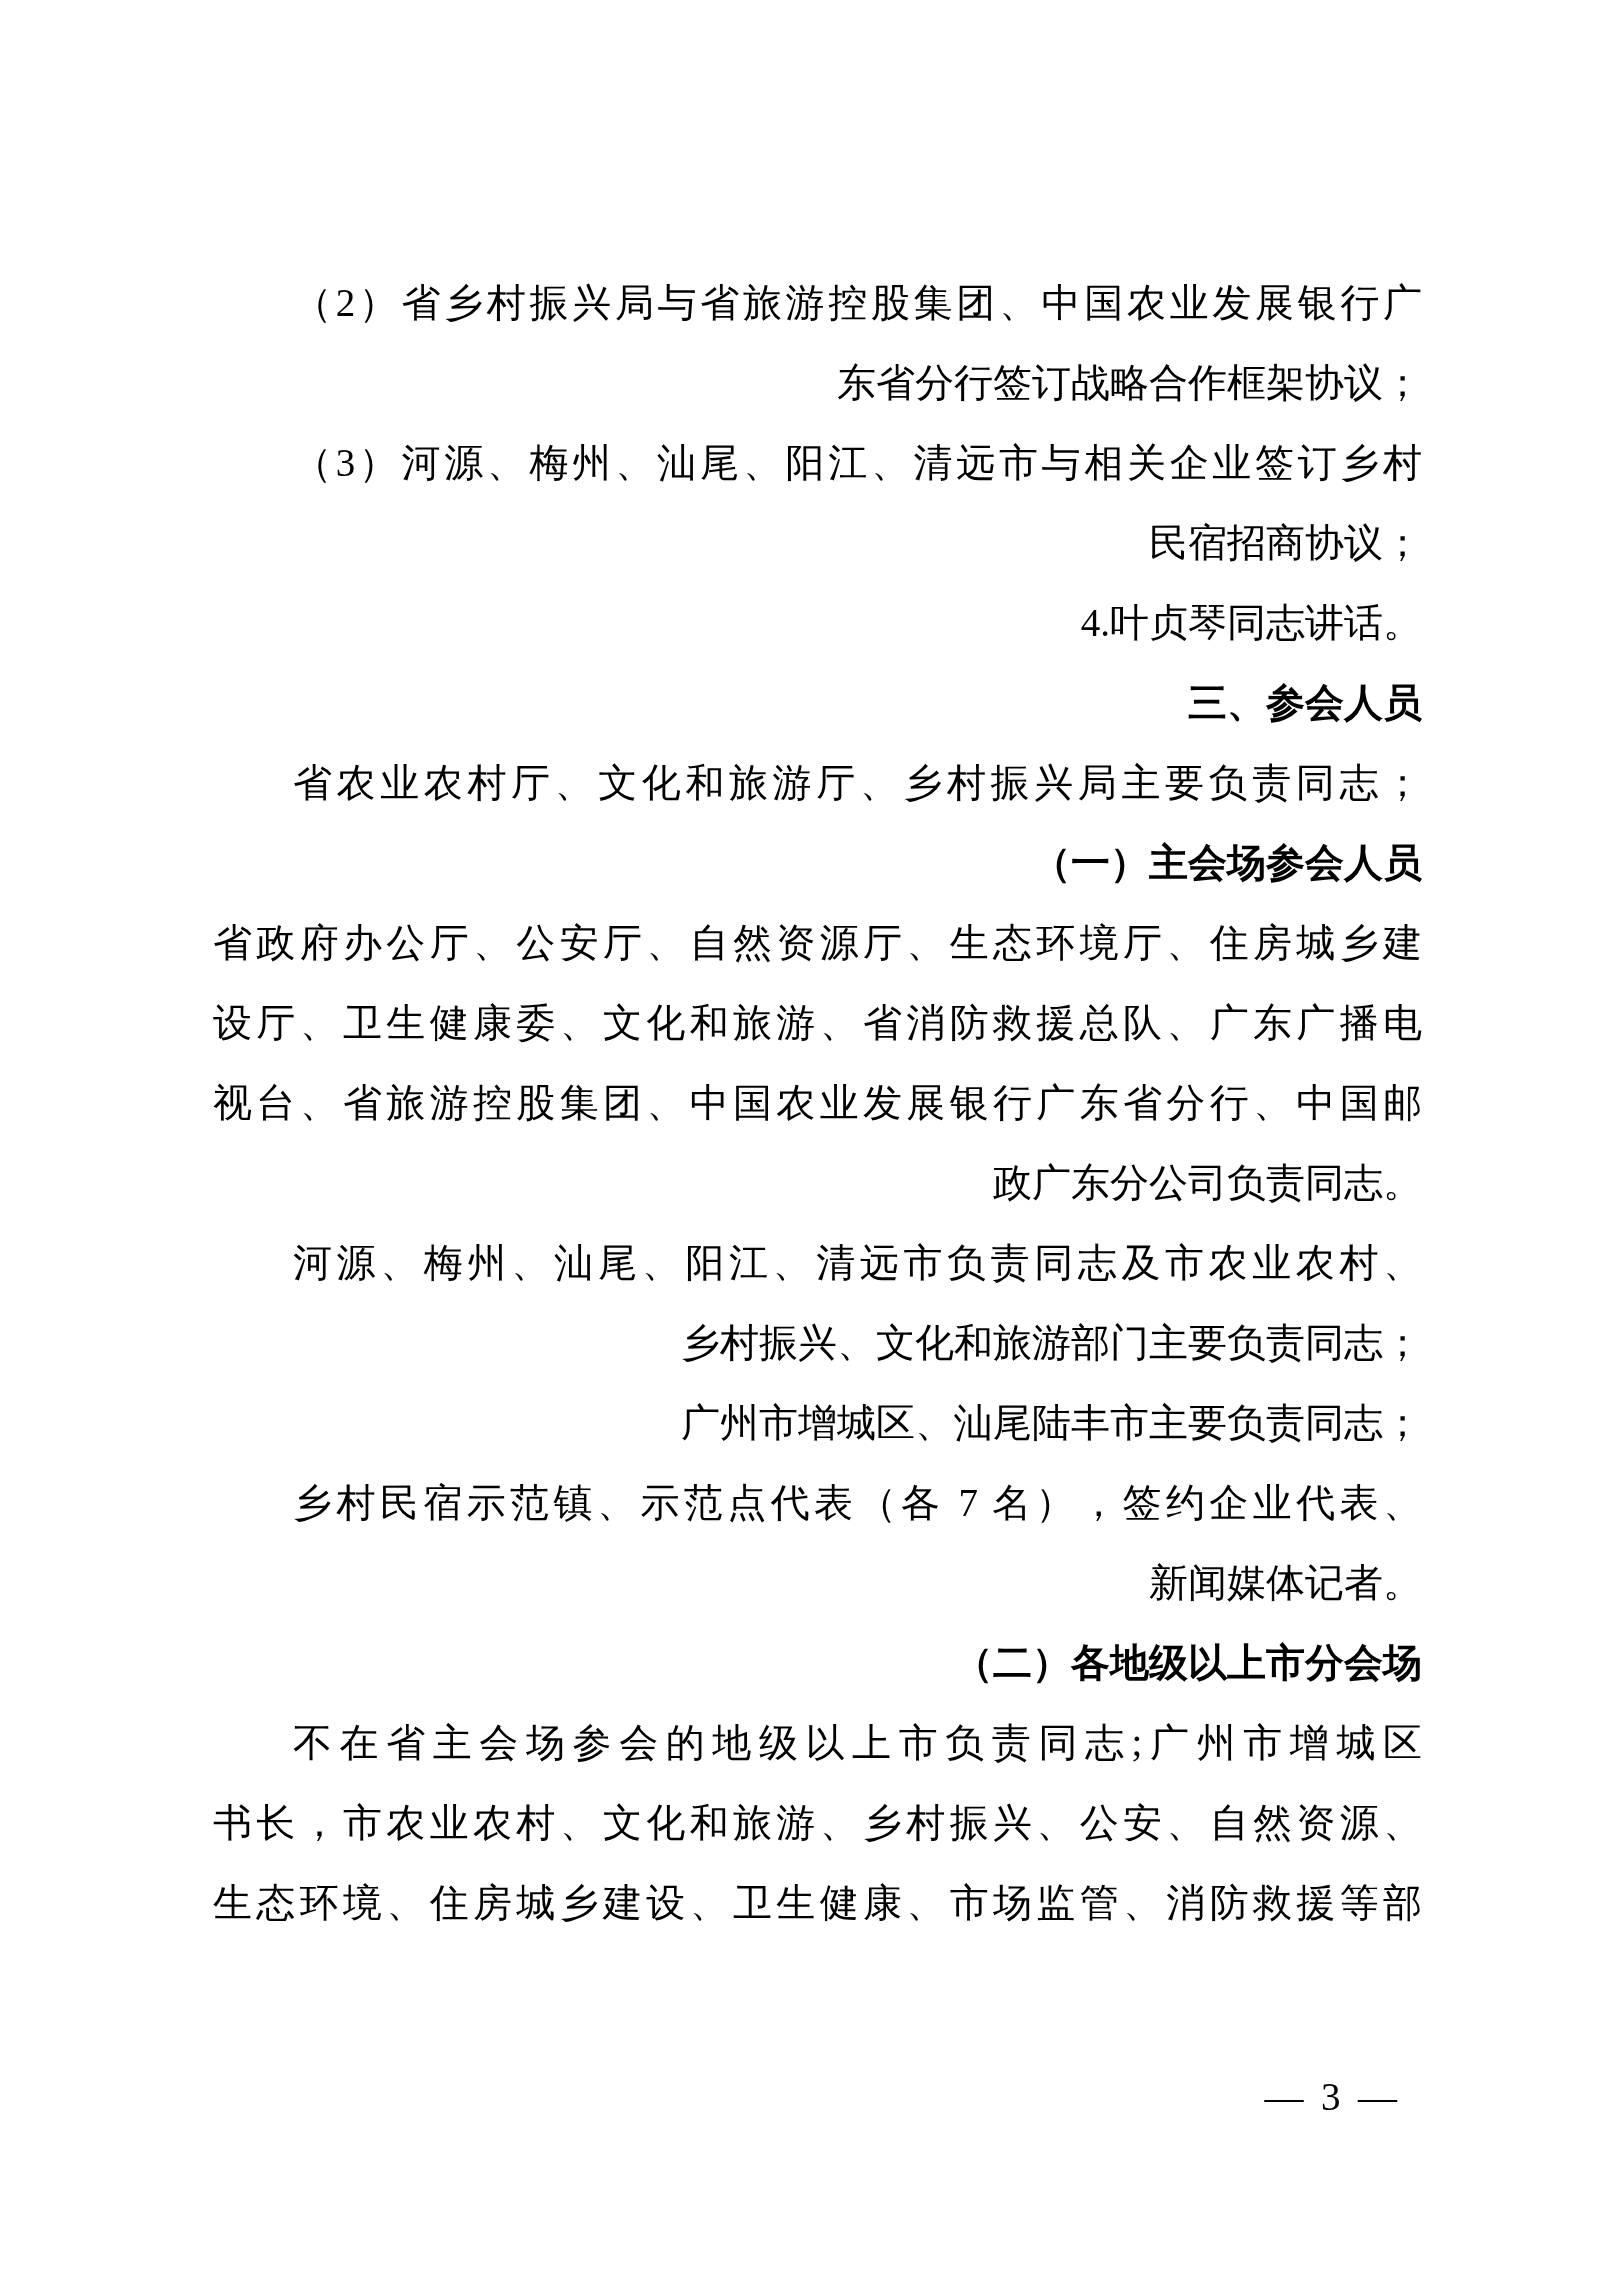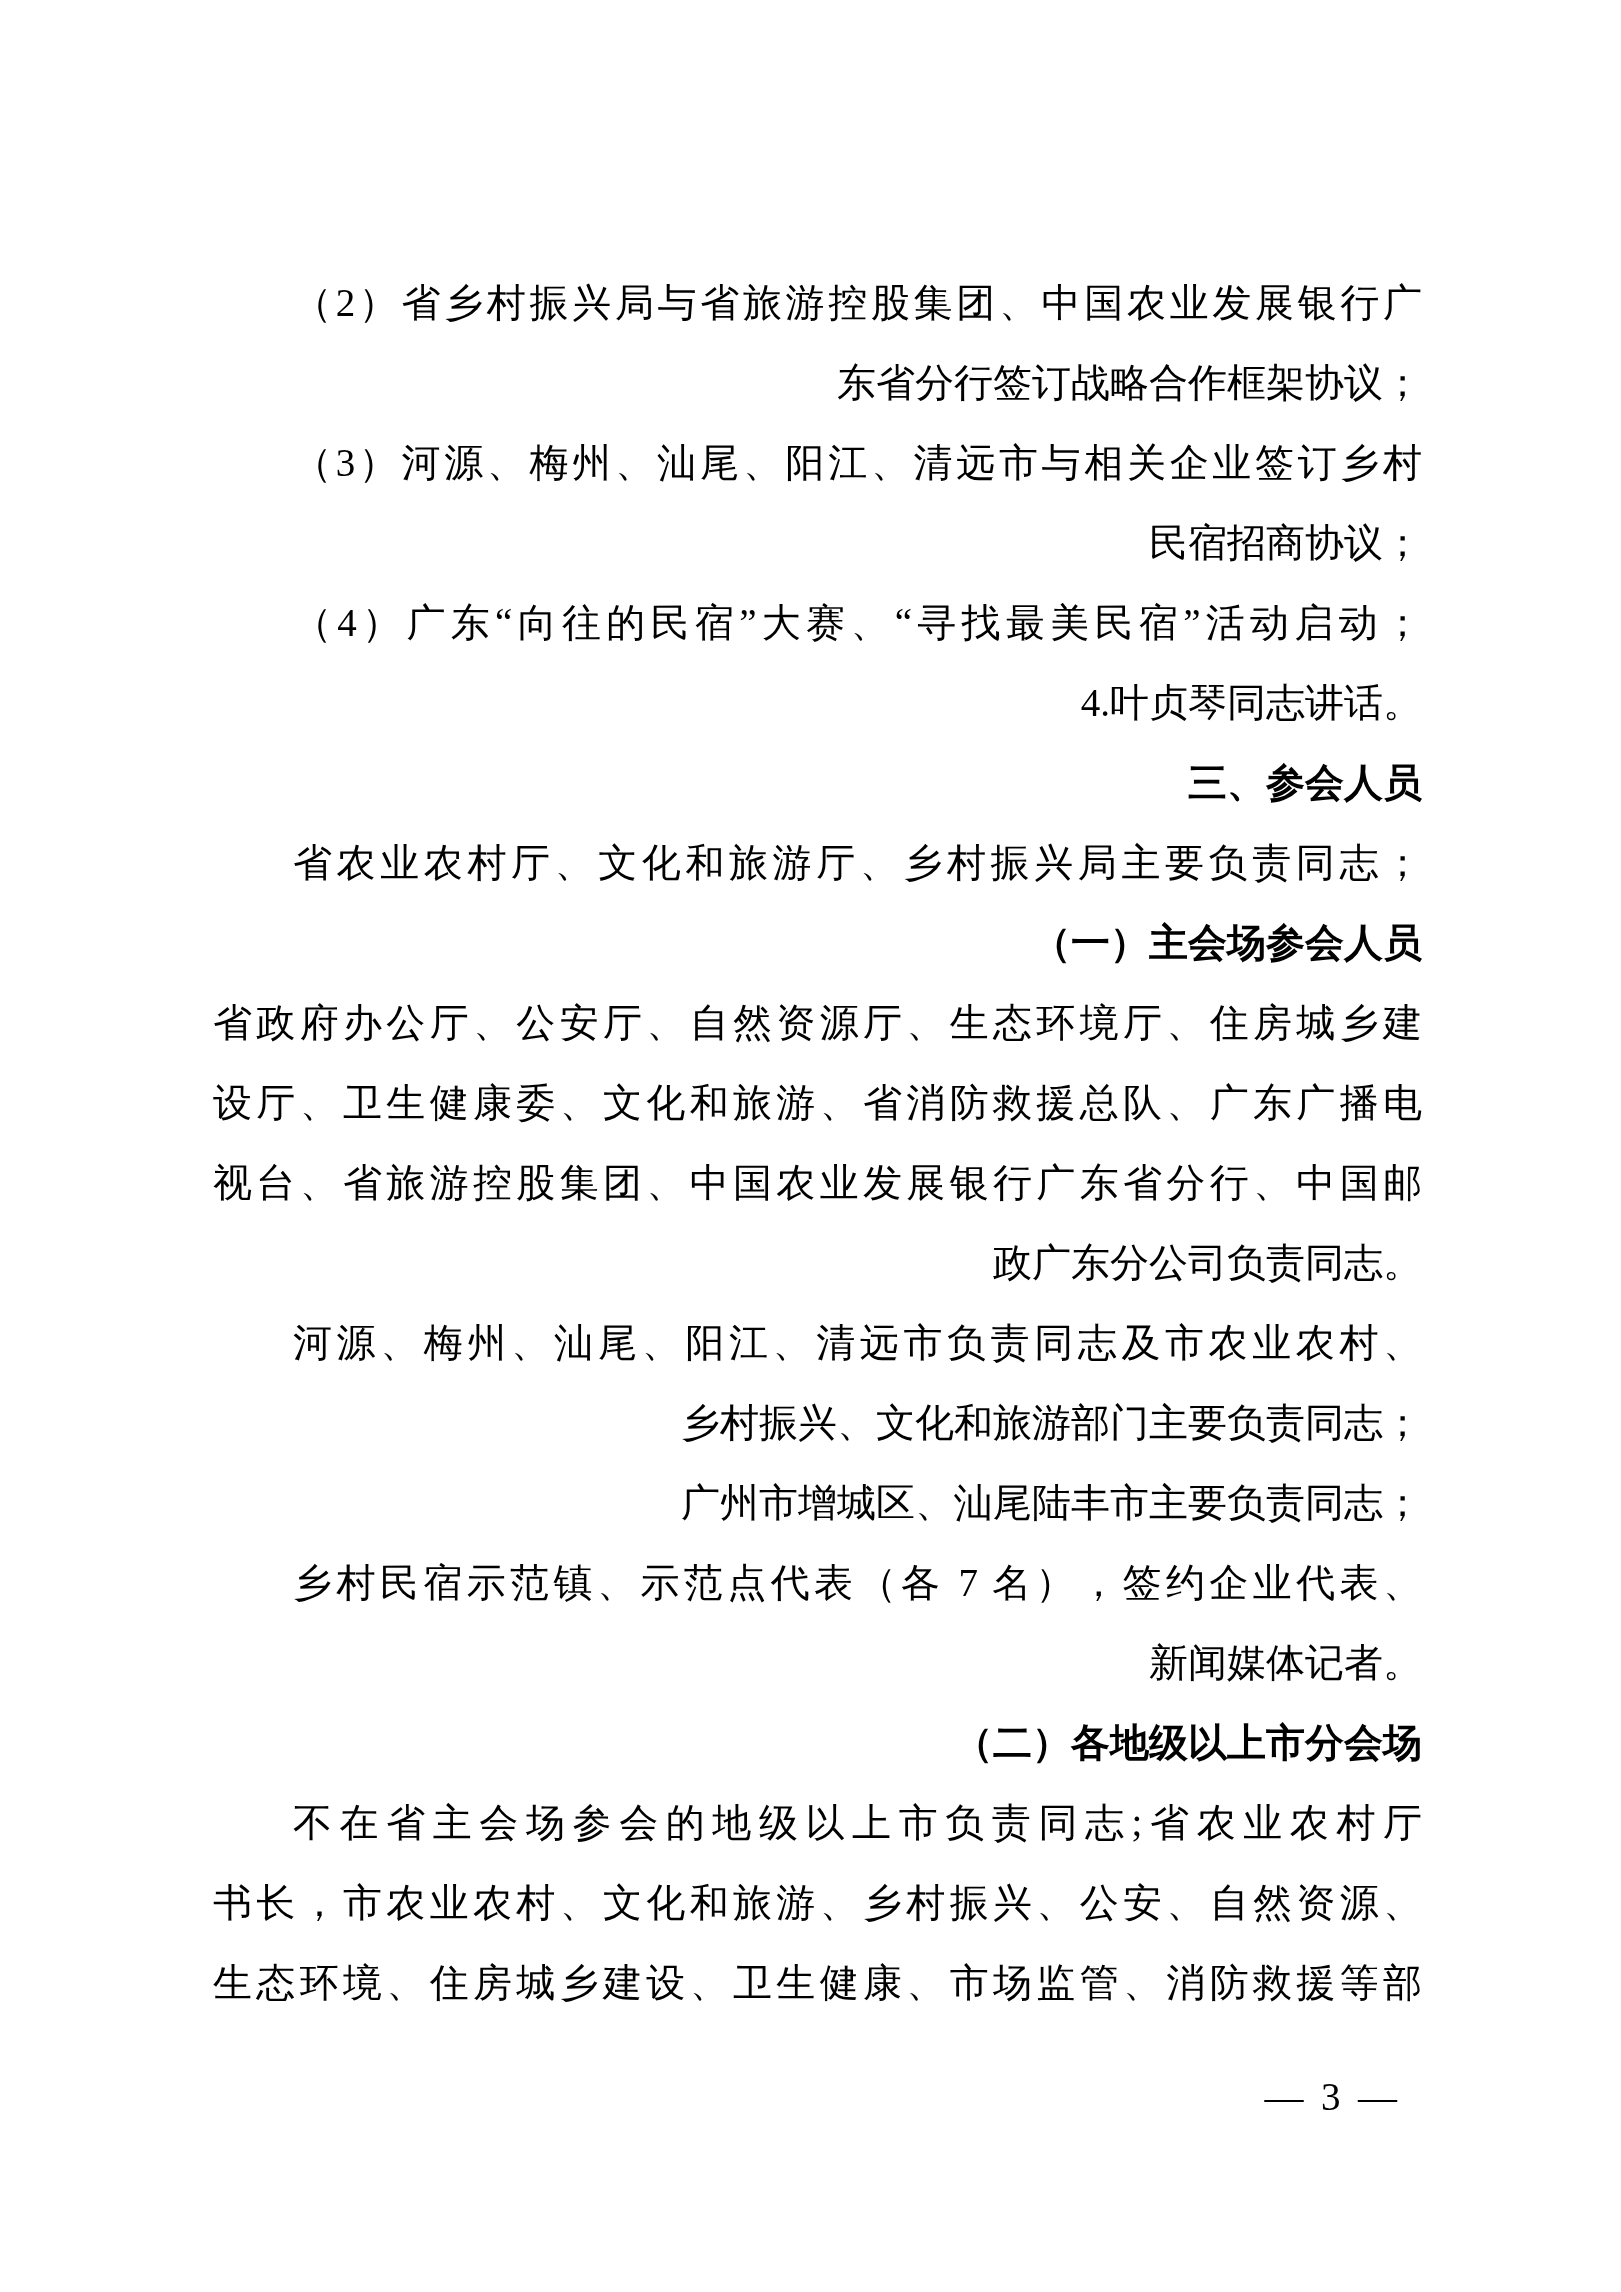--- a/index.html
+++ b/index.html
@@ -61,36 +61,35 @@
 </style>
 </head>
 <body>
 
 <div class="page">
   <div class="content">
     <div class="line indent fill">（2）省乡村振兴局与省旅游控股集团、中国农业发展银行广</div>
     <div class="line">东省分行签订战略合作框架协议；</div>
     <div class="line indent fill">（3）河源、梅州、汕尾、阳江、清远市与相关企业签订乡村</div>
     <div class="line">民宿招商协议；</div>
-    <div class="line indent fill">（4）广东“向往的民宿”大赛、“寻找最美民宿”活动启动；</div>
     <div class="line indent">4.叶贞琴同志讲话。</div>
     <div class="line indent h1">三、参会人员</div>
     <div class="line indent fill">省农业农村厅、文化和旅游厅、乡村振兴局主要负责同志；</div>
     <div class="line indent h2">（一）主会场参会人员</div>
     <div class="line fill">省政府办公厅、公安厅、自然资源厅、生态环境厅、住房城乡建</div>
     <div class="line fill">设厅、卫生健康委、文化和旅游、省消防救援总队、广东广播电</div>
     <div class="line fill">视台、省旅游控股集团、中国农业发展银行广东省分行、中国邮</div>
     <div class="line">政广东分公司负责同志。</div>
     <div class="line indent fill">河源、梅州、汕尾、阳江、清远市负责同志及市农业农村、</div>
     <div class="line">乡村振兴、文化和旅游部门主要负责同志；</div>
     <div class="line indent">广州市增城区、汕尾陆丰市主要负责同志；</div>
     <div class="line indent fill">乡村民宿示范镇、示范点代表（各 7 名），签约企业代表、</div>
     <div class="line">新闻媒体记者。</div>
     <div class="line indent h2">（二）各地级以上市分会场</div>
-    <div class="line indent fill">不在省主会场参会的地级以上市负责同志;省农业农村厅</div>
+    <div class="line indent fill">不在省主会场参会的地级以上市负责同志;广州市增城区</div>
     <div class="line fill">书长，市农业农村、文化和旅游、乡村振兴、公安、自然资源、</div>
     <div class="line fill">生态环境、住房城乡建设、卫生健康、市场监管、消防救援等部</div>
   </div>
 
   <div class="footer">
     <span>— 3 —</span>
   </div>
 </div>
 
 

